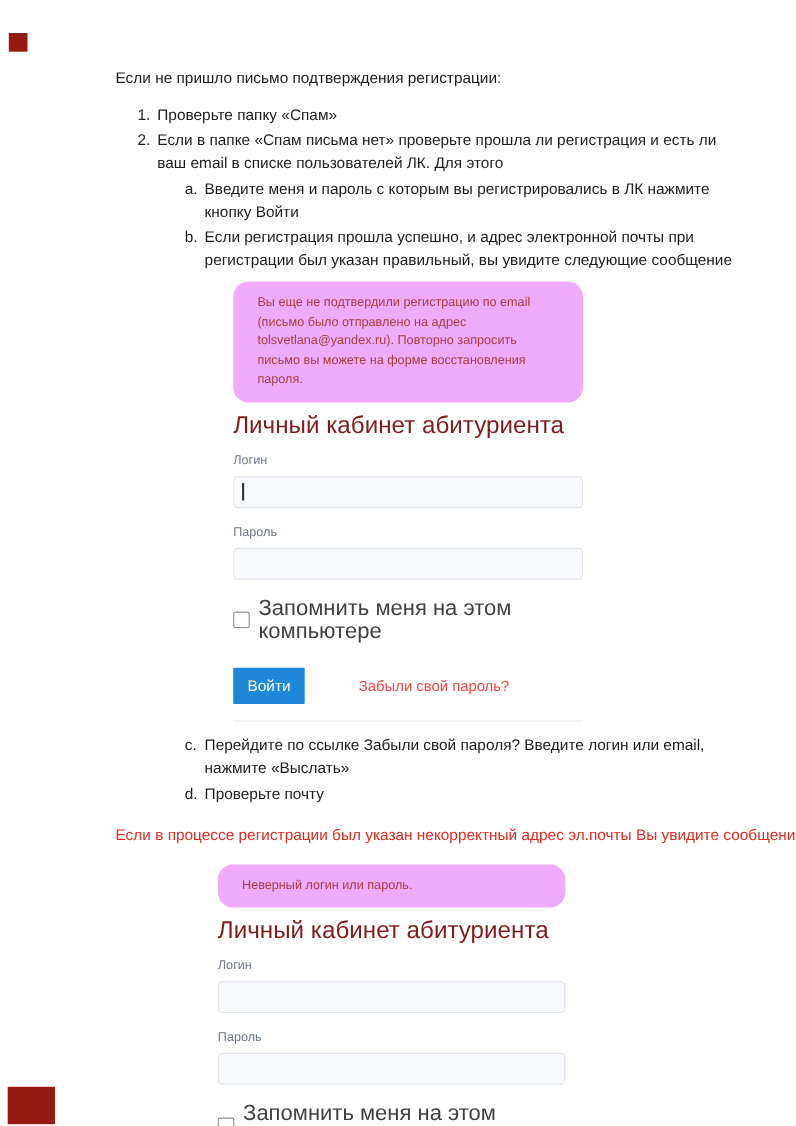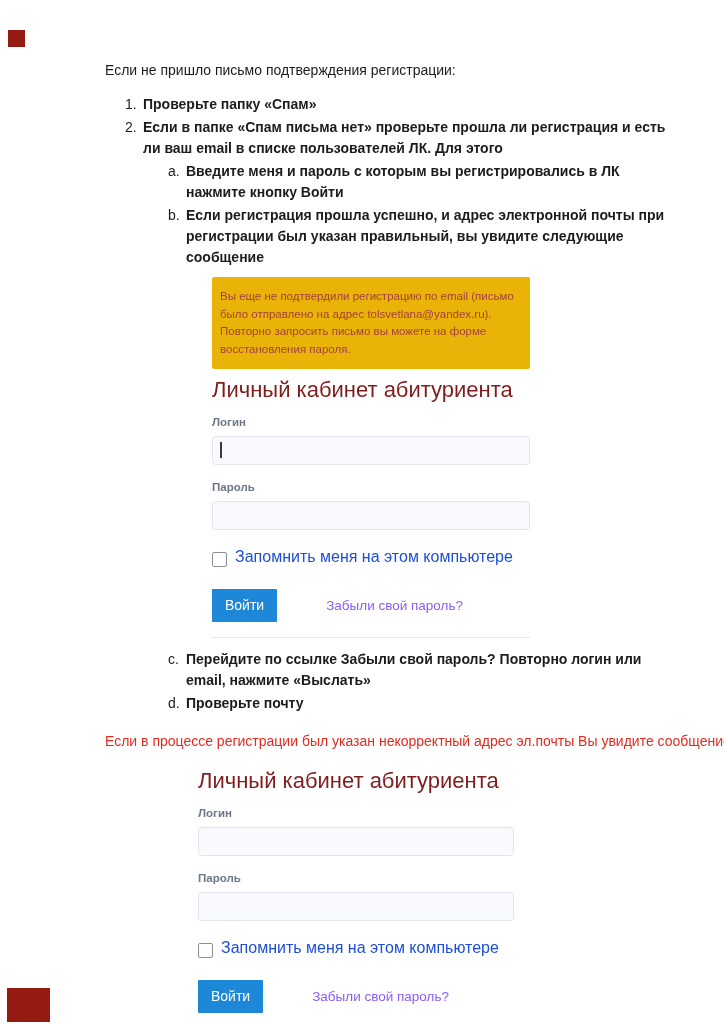--- a/index.html
+++ b/index.html
@@ -8,46 +8,46 @@
     font-family:"Liberation Sans",sans-serif;color:#1c1c1c;
   }
   .red-marker{position:absolute;background:#951a12;}
   .marker-top{left:8px;top:30px;width:17px;height:17px;}
   .marker-bottom{left:7px;top:988px;width:43px;height:34px;}
   .content{position:absolute;left:105px;top:60px;width:570px;font-size:14px;line-height:21px;}
   .intro{white-space:nowrap;margin-bottom:13px;}
   .olist{margin-left:20px;}
   .li{display:flex;margin-bottom:2px;}
   .li .mk{width:18px;flex-shrink:0;}
-  .li .tx{flex:1;font-weight:bold;}
+  .li .tx{flex:1;}
   .sublist{margin-left:63px;}
   .sublist .mk{width:18px;flex-shrink:0;}
   
   .shot{margin-top:9px;margin-bottom:8px;background:#ffffff;}
   .shot1{margin-left:107px;width:318px;}
   .shot2{margin-left:93px;width:316px;margin-top:16px;}
   .alert{
-    background:#eab308;color:#a4403d;border-radius:2px;
-    font-size:11.5px;line-height:17.5px;padding:11px 8px;margin-bottom:8px;
+    background:#f0abfc;color:#a4403d;border-radius:14px;
+    font-size:11.5px;line-height:17.5px;padding:11px 22px;margin-bottom:8px;
   }
   .shot-title{font-size:22px;line-height:26px;color:#7f1d1d;font-weight:400;margin:8px 0 9px;}
-  .field-label{font-size:11.5px;color:#6b7888;margin-bottom:3px;font-weight:bold;}
+  .field-label{font-size:11.5px;color:#6b7888;margin-bottom:3px;}
   .input{
     height:27px;background:#f8fafd;border:1px solid #e0e5ec;border-radius:4px;
     margin-bottom:12px;position:relative;
   }
   .caret{position:absolute;left:7px;top:5px;width:1.5px;height:16px;background:#3a3a3a;}
-  .remember{display:flex;align-items:flex-end;margin-top:16px;font-size:16px;color:#1d4ed8;}
+  .remember{display:flex;align-items:center;margin-top:16px;font-size:20px;color:#404040;}
   .checkbox{width:13px;height:13px;border:1px solid #8a8f96;border-radius:2px;background:#fff;margin-right:8px;flex-shrink:0;}
   .actions{display:flex;align-items:center;margin-top:22px;}
   .btn{
     display:inline-block;background:#1d87d8;color:#ffffff;border-radius:1px;
     font-size:14px;padding:6px 13px;cursor:pointer;
   }
-  .forgot{margin-left:49px;color:#8b5cf6;font-size:13.5px;text-decoration:none;cursor:pointer;}
+  .forgot{margin-left:49px;color:#ef4444;font-size:13.5px;text-decoration:none;cursor:pointer;}
   .divider{border-top:1px solid #e8e8e8;margin-top:15px;height:1px;}
   .cd-block{margin-top:10px;}
   .red-note{color:#e02b20;white-space:nowrap;margin-top:17px;}
 </style>
 </head>
 <body>
 
 <div class="page">
 
   <div class="red-marker marker-top"></div>
@@ -95,31 +95,32 @@
       <div class="actions">
         <span class="btn">Войти</span>
         <span class="forgot">Забыли свой пароль?</span>
       </div>
       <div class="divider"></div>
     </div>
 
     <div class="sublist cd-block">
       <div class="li">
         <div class="mk">c.</div>
-        <div class="tx">Перейдите по ссылке Забыли свой пароль? Повторно логин или email, нажмите «Выслать»</div>
+        <div class="tx">Перейдите по ссылке Забыли свой пароля? Введите логин или email, нажмите «Выслать»</div>
       </div>
       <div class="li">
         <div class="mk">d.</div>
         <div class="tx">Проверьте почту</div>
       </div>
     </div>
 
     <div class="red-note">Если в процессе регистрации был указан некорректный адрес эл.почты Вы увидите сообщение:</div>
 
     <div class="shot shot2">
+      <div class="alert">Неверный логин или пароль.</div>
       <div class="shot-title">Личный кабинет абитуриента</div>
       <div class="field-label">Логин</div>
       <div class="input"></div>
       <div class="field-label">Пароль</div>
       <div class="input"></div>
       <div class="remember">
         <span class="checkbox"></span>
         <span>Запомнить меня на этом компьютере</span>
       </div>
       <div class="actions">

